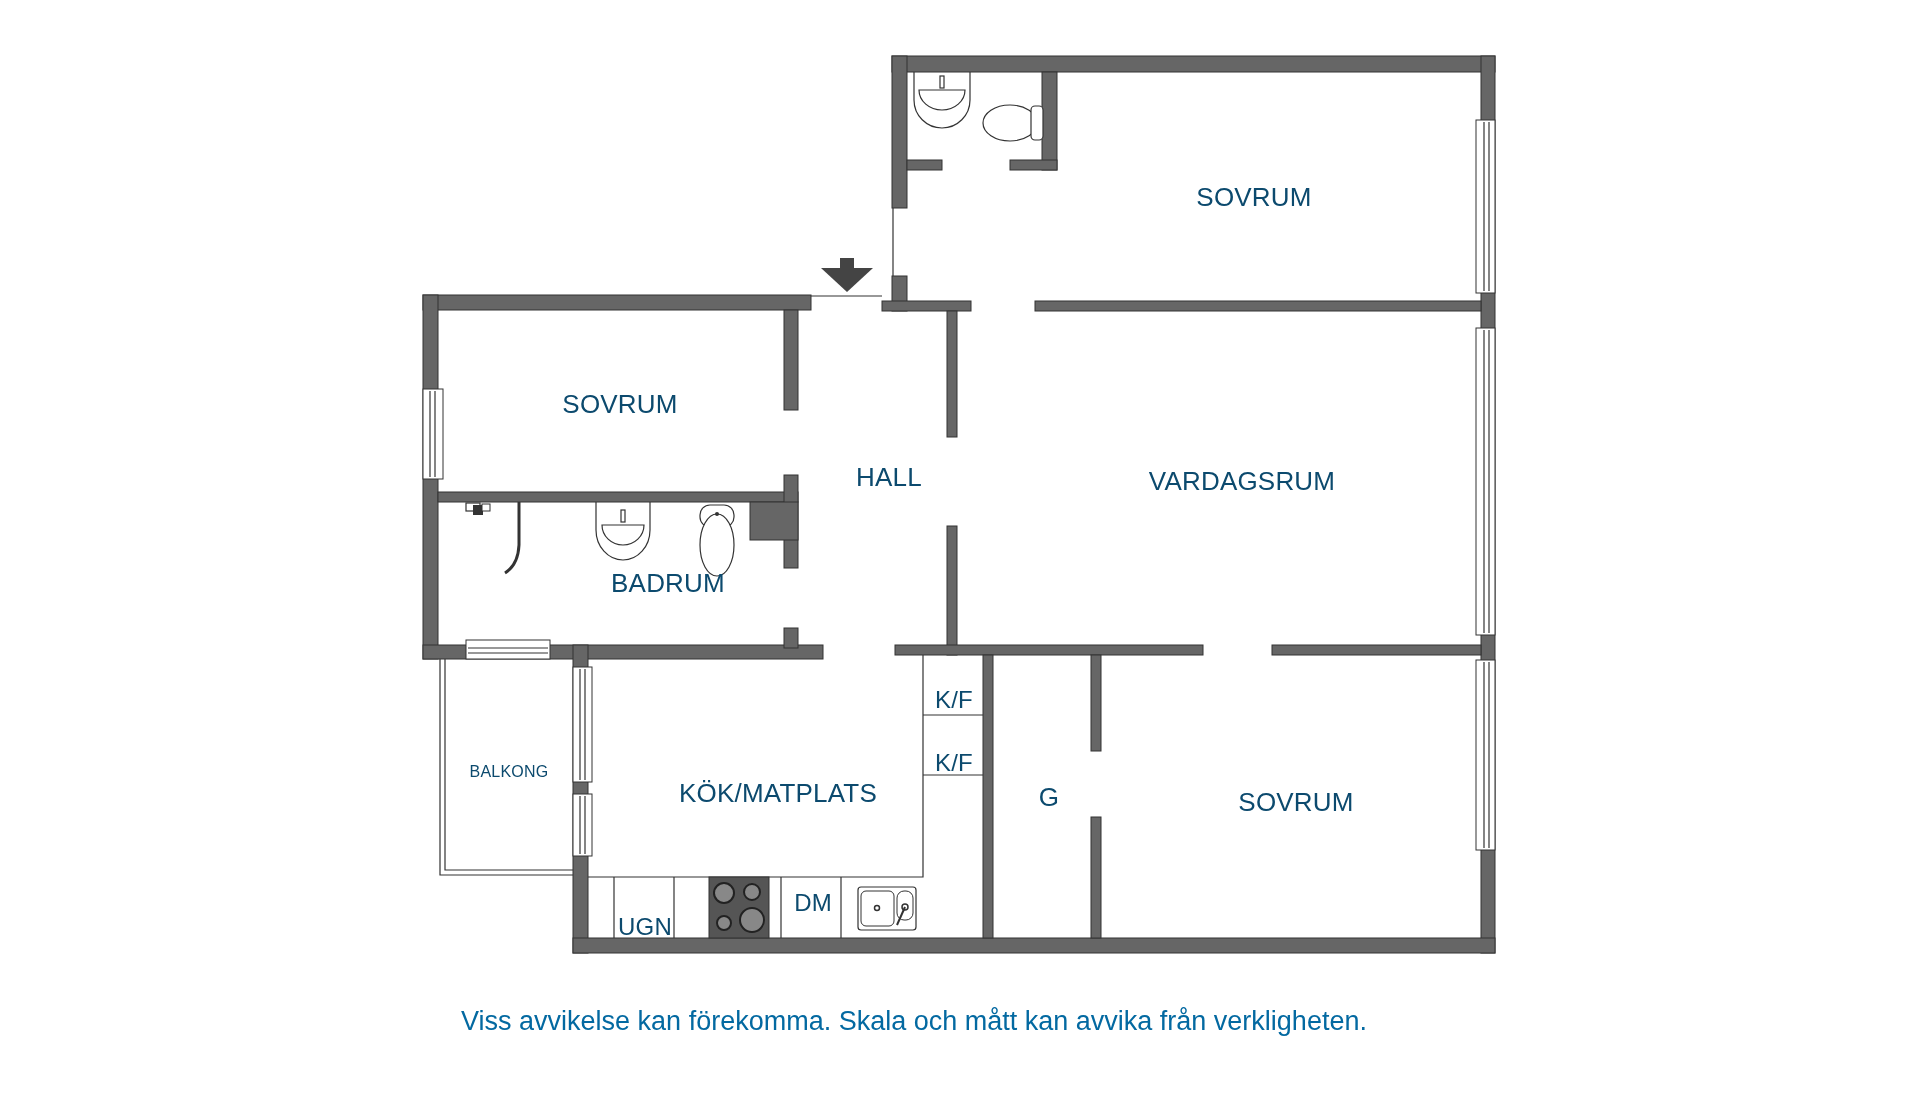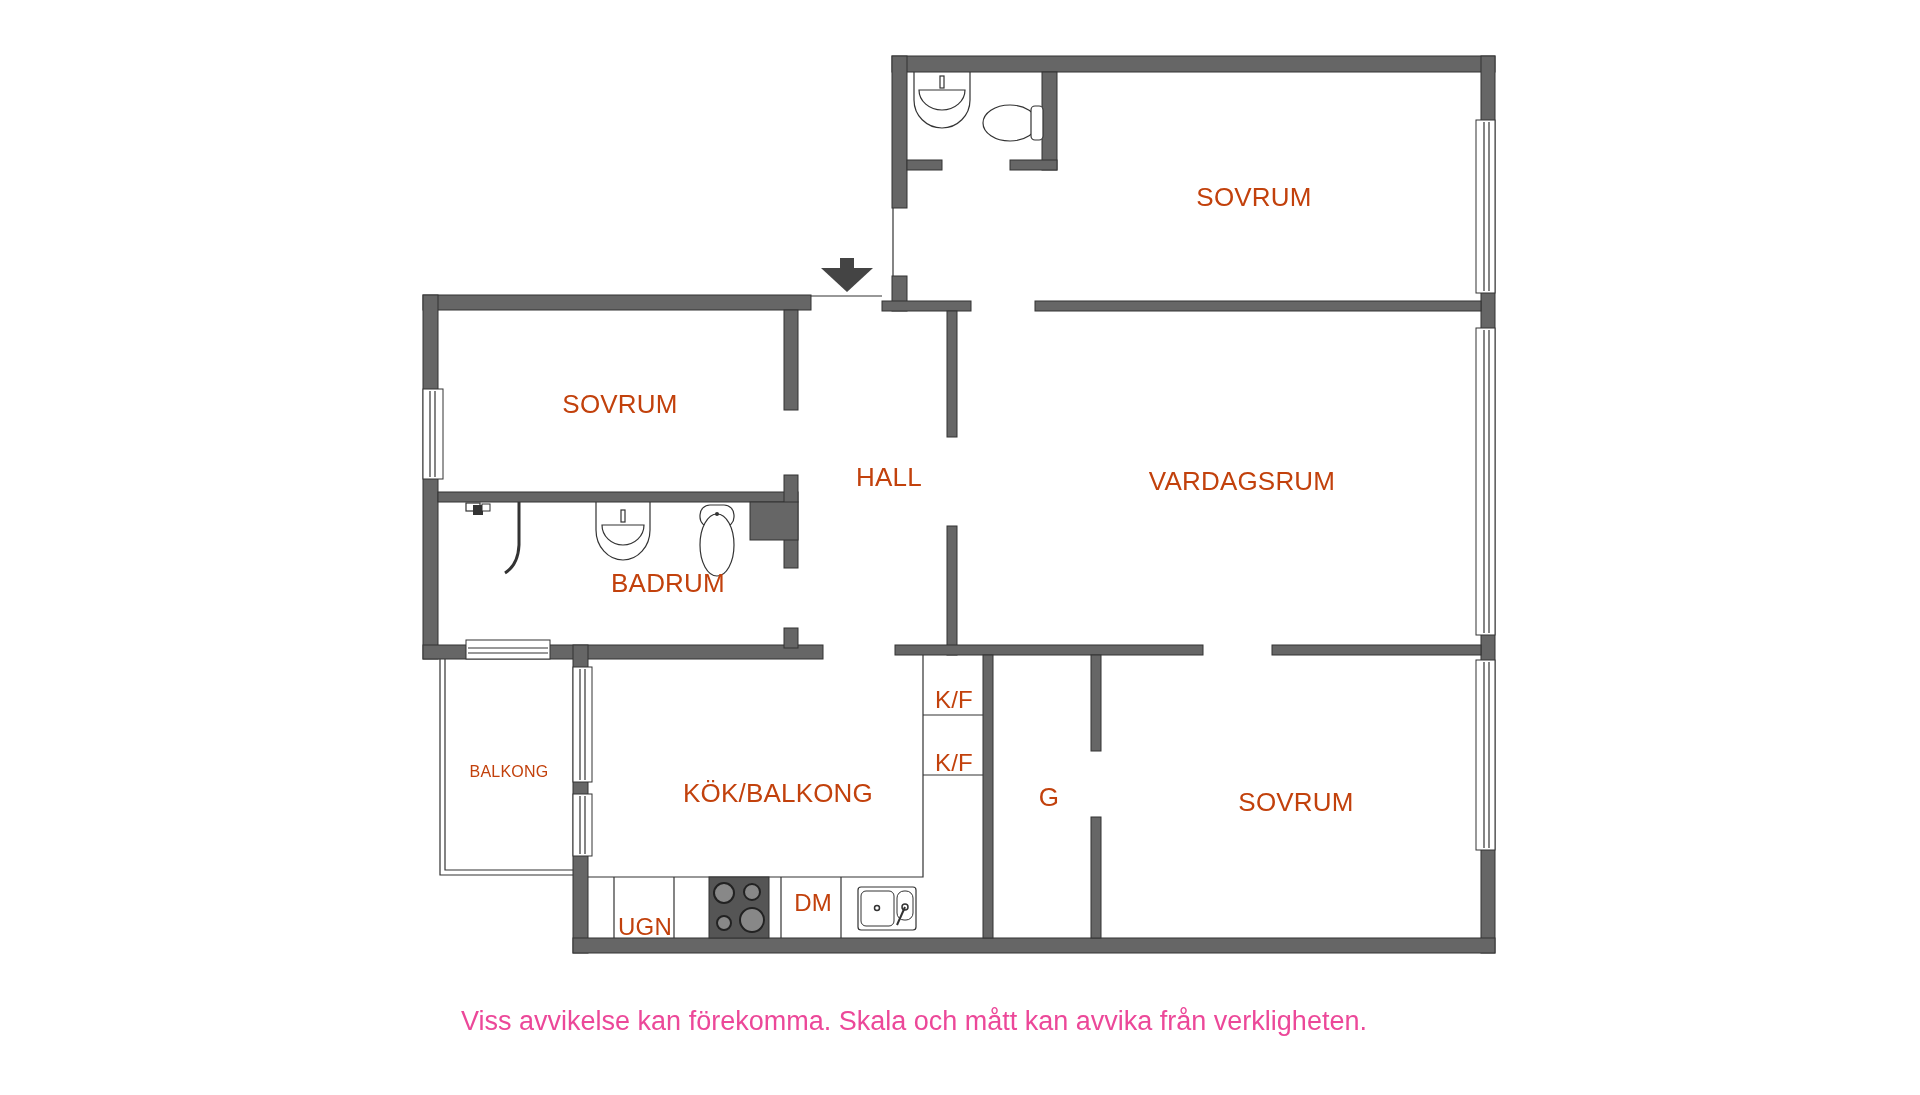--- a/index.html
+++ b/index.html
@@ -1,24 +1,24 @@
 <!DOCTYPE html>
 <html><head>
 <meta charset="utf-8">
 <style>
   html, body { margin:0; padding:0; background:#ffffff; }
   body { width:1920px; height:1095px; position:relative; overflow:hidden; font-family:"Liberation Sans", sans-serif; }
   #plan { position:absolute; left:0; top:0; width:1920px; height:1095px; }
   .wall { fill:#666666; stroke:#333333; stroke-width:1; }
   .thin { fill:none; stroke:#333333; stroke-width:1.2; }
   .win  { fill:#ffffff; stroke:#333333; stroke-width:1; }
-  .label { position:absolute; color:#c2410c; font-size:26px; letter-spacing:0.2px; transform:translate(-50%,-50%); white-space:nowrap; }
+  .label { position:absolute; color:#0c4a6e; font-size:26px; letter-spacing:0.2px; transform:translate(-50%,-50%); white-space:nowrap; }
   .label.small { font-size:16px; }
   .label.mid { font-size:24px;margin-top:18px; }
-  .footer { position:absolute; left:0; width:1920px; top:1006px; text-align:center; font-size:27px; color:#ec4899; }
+  .footer { position:absolute; left:0; width:1920px; top:1006px; text-align:center; font-size:27px; color:#0369a1; }
   .footer span { position:relative; left:-46px; }
 </style>
 </head>
 <body>
 
 <svg id="plan" viewBox="0 0 1920 1095" xmlns="http://www.w3.org/2000/svg">
 
   <g>
     <rect class="wall" x="892" y="56" width="603" height="16"></rect>
     <rect class="wall" x="1481" y="56" width="14" height="897"></rect>
@@ -149,21 +149,21 @@
     <line class="thin" x1="811" y1="296" x2="882" y2="296"></line>
   </g>
 </svg>
 
 <div class="label" style="left:1254px;top:197px;">SOVRUM</div>
 <div class="label" style="left:620px;top:404px;">SOVRUM</div>
 <div class="label" style="left:889px;top:477px;">HALL</div>
 <div class="label" style="left:1242px;top:481px;">VARDAGSRUM</div>
 <div class="label" style="left:621px;top:583px;margin-left:47px;">BADRUM</div>
 <div class="label small" style="left:509px;top:772px;">BALKONG</div>
-<div class="label" style="left:778px;top:793px;">KÖK/BALKONG</div>
+<div class="label" style="left:778px;top:793px;">KÖK/MATPLATS</div>
 <div class="label" style="left:1049px;top:797px;">G</div>
 <div class="label" style="left:1296px;top:802px;">SOVRUM</div>
 
 <div class="label mid" style="left:954px;top:682px;">K/F</div>
 <div class="label mid" style="left:954px;top:745px;">K/F</div>
 <div class="label mid" style="left:645px;top:909px;">UGN</div>
 <div class="label mid" style="left:813px;top:885px;">DM</div>
 
 <div class="footer"><span>Viss avvikelse kan förekomma. Skala och mått kan avvika från verkligheten.</span></div>
 

